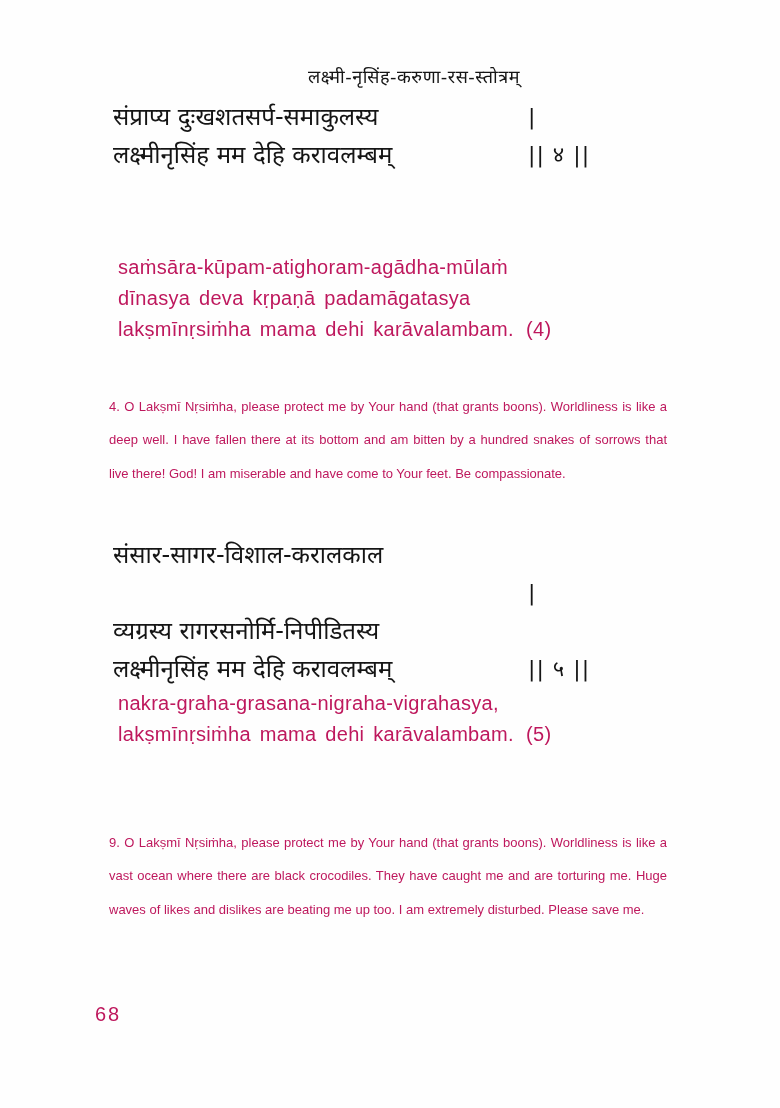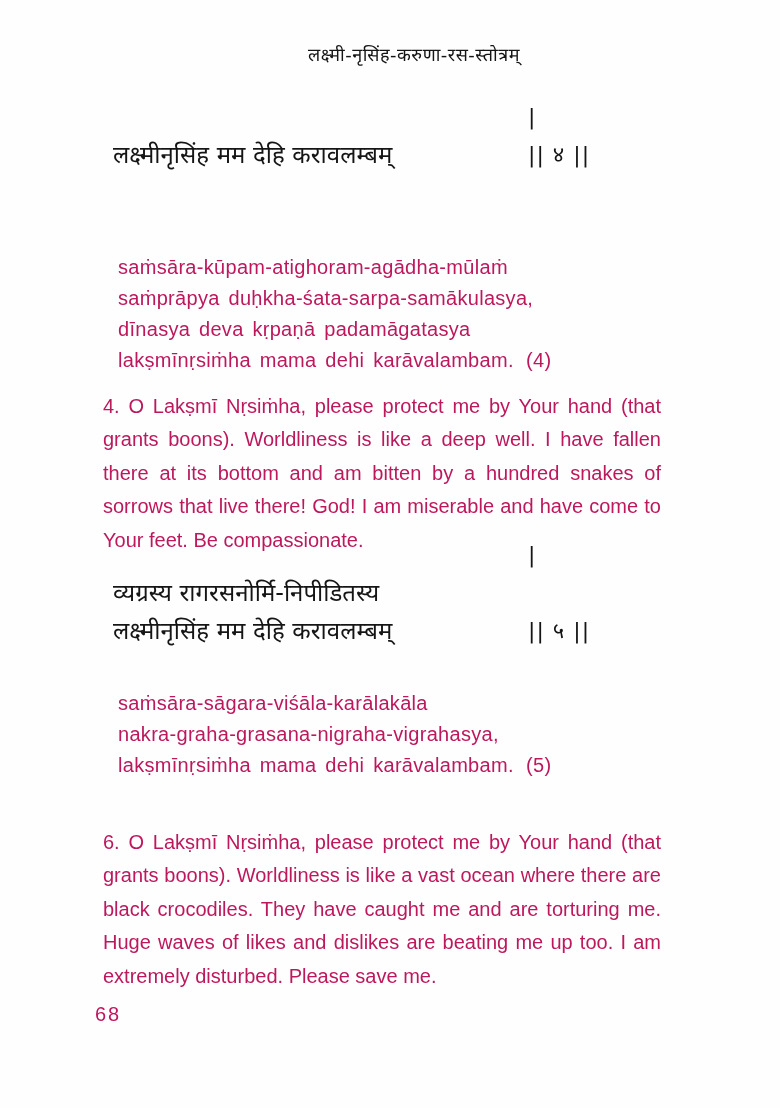--- a/index.html
+++ b/index.html
@@ -15,21 +15,21 @@
   .deva {
     font-family: "DejaVu Sans", sans-serif;
     color: #151515;
   }
   .latin {
     font-family: Liberation Sans, sans-serif;
     color: #be185d;
   }
   .header {
     position: absolute;
-    top: 42px;
+    top: 64px;
     left: 0;
     width: 100%;
     text-align: center;
     font-size: 18px;
     letter-spacing: 0.5px;
     padding-left: 48px;
   }
   .verse-block {
     position: absolute;
     left: 113px;
@@ -63,23 +63,23 @@
     word-spacing: 3px;
     white-space: nowrap;
   }
   .verse-ref {
     position: absolute;
     left: 408px;
     top: 0;
   }
   .translation {
     position: absolute;
-    left: 103px;
+    left: 109px;
     width: 558px;
-    font-size: 20px;
+    font-size: 13px;
     line-height: 33.4px;
     text-align: justify;
   }
   .page-number {
     position: absolute;
     left: 95px;
     top: 1003px;
     font-size: 20px;
     letter-spacing: 2px;
   }
@@ -93,59 +93,61 @@
 </style>
 </head>
 <body>
 
 <div class="page">
 
   <div class="header deva">लक्ष्मी-नृसिंह-करुणा-रस-स्तोत्रम्</div>
 
   <div class="verse-block" id="v4-dev">
     <div class="verse-line deva">
+      <span>संप्राप्य दुःखशतसर्प-समाकुलस्य</span>
       <span class="verse-marker">|</span>
     </div>
     <div class="verse-line deva">
       <span>लक्ष्मीनृसिंह मम देहि करावलम्बम्</span>
       <span class="verse-marker">|| ४ ||</span>
     </div>
   </div>
 
   <div class="translit-block" id="v4-translit">
     <div class="translit-line latin">saṁsāra-kūpam-atighoram-agādha-mūlaṁ</div>
-    <div class="translit-line latin">saṁprāpya duḥkha-śata-sarpa-samākulasya,</div>
     <div class="translit-line latin">dīnasya deva kṛpaṇā padamāgatasya</div>
     <div class="translit-line latin">
       <span>lakṣmīnṛsiṁha mama dehi karāvalambam.</span>
       <span class="verse-ref">(4)</span>
     </div>
   </div>
 
   <div class="translation latin" id="v4-trans">4. O Lakṣmī Nṛsiṁha, please protect me by Your hand (that grants boons). Worldliness is like a deep well. I have fallen there at its bottom and am bitten by a hundred snakes of sorrows that live there! God! I am miserable and have come to Your feet. Be compassionate.</div>
 
   <div class="verse-block" id="v5-dev">
+    <div class="verse-line deva">
+      <span>संसार-सागर-विशाल-करालकाल</span>
+    </div>
     <div class="verse-line deva">
       <span class="verse-marker">|</span>
     </div>
     <div class="verse-line deva">
       <span>व्यग्रस्य रागरसनोर्मि-निपीडितस्य</span>
     </div>
     <div class="verse-line deva">
       <span>लक्ष्मीनृसिंह मम देहि करावलम्बम्</span>
       <span class="verse-marker">|| ५ ||</span>
     </div>
   </div>
 
   <div class="translit-block" id="v5-translit">
-    <div class="translit-line latin">saṁsāra-sāgara-viśāla-karālakāla</div>
     <div class="translit-line latin">nakra-graha-grasana-nigraha-vigrahasya,</div>
     <div class="translit-line latin">
       <span>lakṣmīnṛsiṁha mama dehi karāvalambam.</span>
       <span class="verse-ref">(5)</span>
     </div>
   </div>
 
-  <div class="translation latin" id="v5-trans">6. O Lakṣmī Nṛsiṁha, please protect me by Your hand (that grants boons). Worldliness is like a vast ocean where there are black crocodiles. They have caught me and are torturing me. Huge waves of likes and dislikes are beating me up too. I am extremely disturbed. Please save me.</div>
+  <div class="translation latin" id="v5-trans">9. O Lakṣmī Nṛsiṁha, please protect me by Your hand (that grants boons). Worldliness is like a vast ocean where there are black crocodiles. They have caught me and are torturing me. Huge waves of likes and dislikes are beating me up too. I am extremely disturbed. Please save me.</div>
 
   <div class="page-number latin">68</div>
 
 </div>
 
 </body></html>

